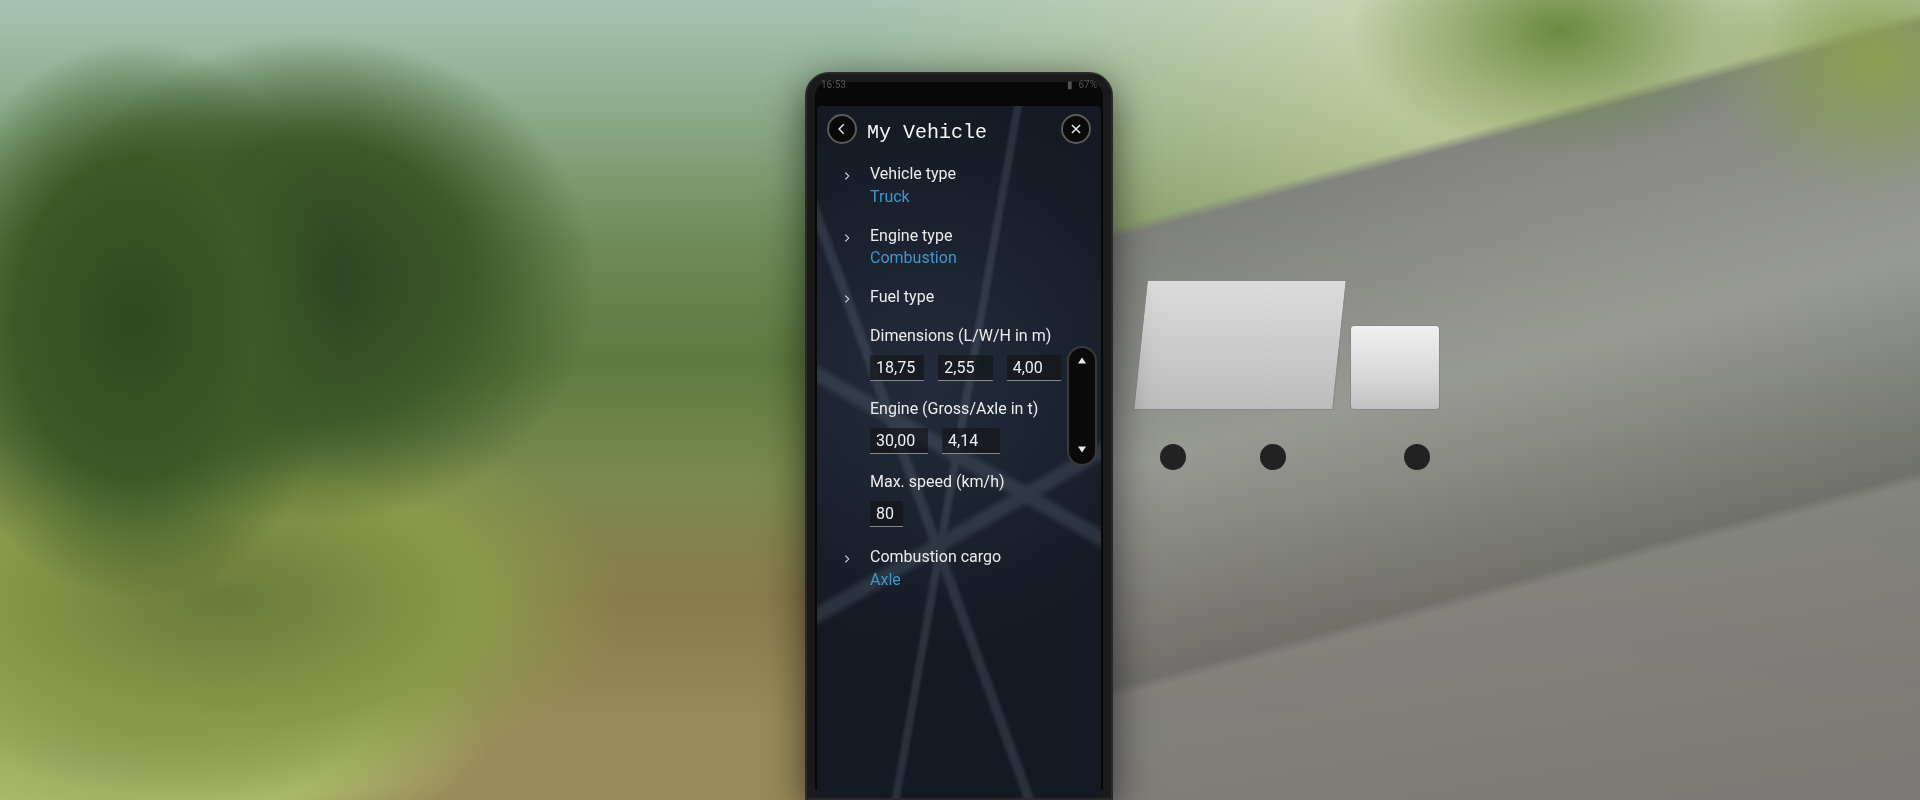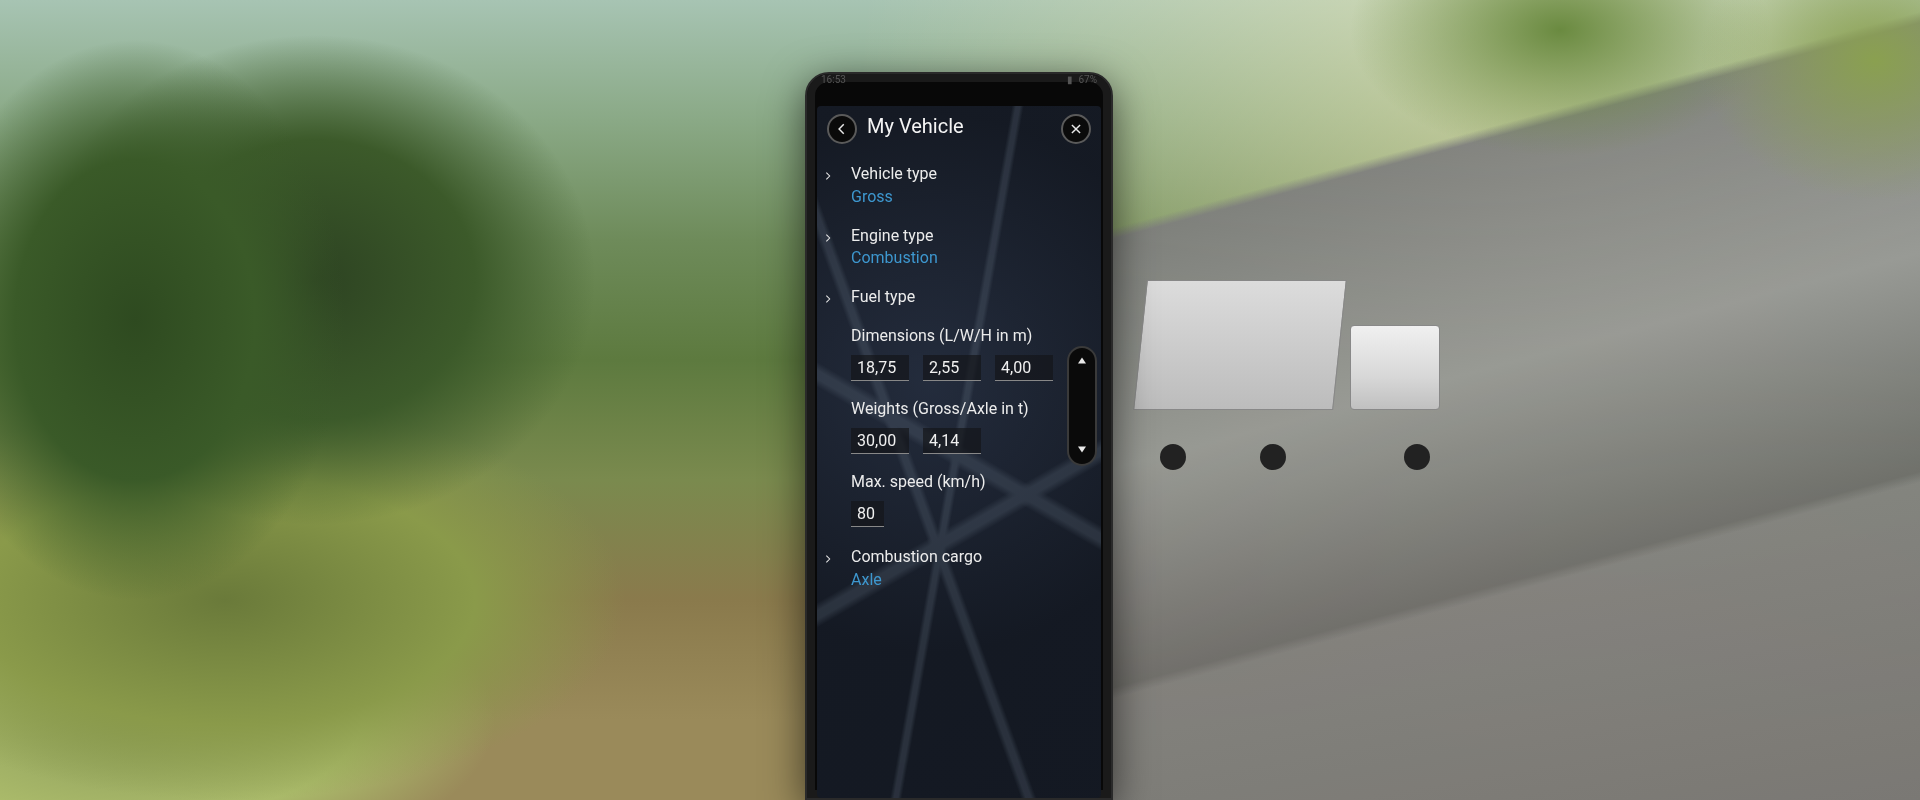--- a/index.html
+++ b/index.html
@@ -68,21 +68,21 @@
     left: 805px; top: 72px;
     width: 308px; height: 728px;
     background: #080808;
     border-radius: 24px 24px 0 0;
     border: 2px solid #2a2a2a;
     box-shadow: 0 10px 40px rgba(0,0,0,0.6), inset 0 0 0 8px #1a1a1a;
     overflow: hidden;
   }
   .phone-status {
     height: 20px;
-    display: flex; align-items: flex-start; justify-content: space-between;
+    display: flex; align-items: center; justify-content: space-between;
     padding: 0 14px;
     color: #555; font-size: 10px;
   }
   .phone-status .right { display: flex; gap: 6px; align-items: center; }
   .app {
     position: absolute;
     inset: 32px 10px 0 10px;
     background:
       radial-gradient(circle at 40% 40%, rgba(40,50,70,0.7), rgba(20,25,35,0.9) 60%),
       linear-gradient(135deg, #1e232c 0%, #11161e 100%);
@@ -92,41 +92,43 @@
   .map-roads {
     position: absolute; inset: 0;
     opacity: 0.25;
     background:
       linear-gradient(30deg, transparent 48%, #6b7a8a 49%, #6b7a8a 50%, transparent 51%),
       linear-gradient(100deg, transparent 48%, #6b7a8a 49%, #6b7a8a 50%, transparent 51%),
       linear-gradient(150deg, transparent 58%, #6b7a8a 59%, #6b7a8a 60%, transparent 61%),
       linear-gradient(70deg, transparent 38%, #6b7a8a 39%, #6b7a8a 40%, transparent 41%);
   }
   .app-header {
-    display: flex; align-items: flex-start; gap: 10px;
+    display: flex; align-items: flex-end; gap: 10px;
     padding: 8px 10px 10px 10px;
     position: relative;
+    font-family: Liberation Mono, monospace;
   }
   .circle-btn {
     width: 30px; height: 30px; border-radius: 50%;
     background: #0a0a0a;
     border: 2px solid #5a5a5a;
     display: flex; align-items: center; justify-content: center;
     color: #e8e8e8; cursor: pointer;
   }
   .circle-btn svg { width: 14px; height: 14px; stroke: #e8e8e8; fill: none; stroke-width: 2.5; }
   .close-btn { position: absolute; right: 10px; top: 8px; }
   .close-btn svg { stroke-width: 2.5; }
   .app-title {
     color: #f5f5f5; font-size: 20px; font-weight: 400;
   }
   .app-content {
     position: absolute; inset: 50px 0 0 0;
     padding-left: 6px; padding-right: 40px;
     overflow: hidden;
+    margin-left: 19px;
   }
   .row {
     display: flex; align-items: flex-start; gap: 10px;
     padding: 8px 0 10px 0;
   }
   .chevron-col {
     width: 18px; flex-shrink: 0; padding-top: 4px;
     color: #e8e8e8;
   }
   .chevron-col svg { width: 10px; height: 14px; stroke: #e8e8e8; fill: none; stroke-width: 2.5; }
@@ -200,21 +202,21 @@
     </div>
 
     <div class="app-content">
 
       <div class="row">
         <div class="chevron-col"><svg viewBox="0 0 24 24">
               <polyline points="8 4 16 12 8 20"></polyline>
             </svg></div>
         <div class="row-body">
           <div class="row-label">Vehicle type</div>
-          <div class="row-value">Gross</div>
+          <div class="row-value">Truck</div>
         </div>
       </div>
 
       <div class="row">
         <div class="chevron-col"><svg viewBox="0 0 24 24">
               <polyline points="8 4 16 12 8 20"></polyline>
             </svg></div>
         <div class="row-body">
           <div class="row-label">Engine type</div>
           <div class="row-value">Combustion</div>
@@ -230,21 +232,21 @@
         </div>
       </div>
 
       <div class="section-label">Dimensions (L/W/H in m)</div>
       <div class="inputs-row">
         <div class="field">18,75</div>
         <div class="field">2,55</div>
         <div class="field">4,00</div>
       </div>
 
-      <div class="section-label">Weights (Gross/Axle in t)</div>
+      <div class="section-label">Engine (Gross/Axle in t)</div>
       <div class="inputs-row">
         <div class="field">30,00</div>
         <div class="field">4,14</div>
       </div>
 
       <div class="section-label">Max. speed (km/h)</div>
       <div class="inputs-row">
         <div class="field" style="width:33px">80</div>
       </div>
 

